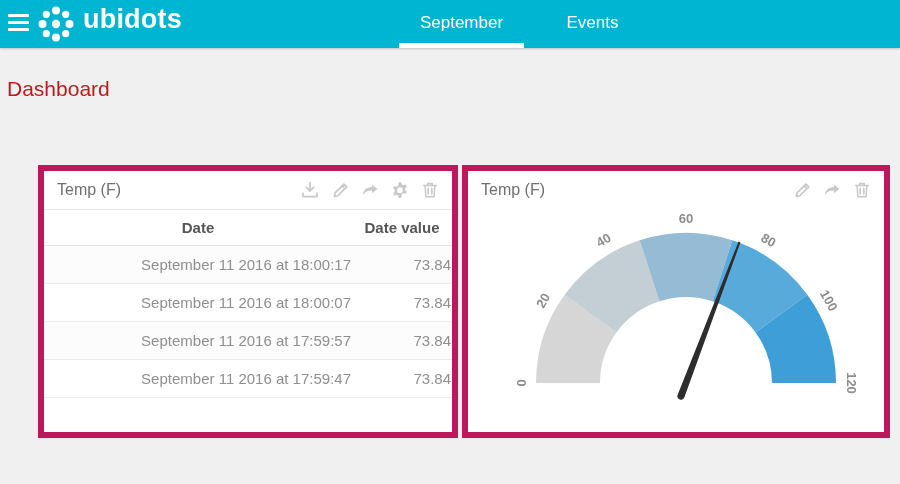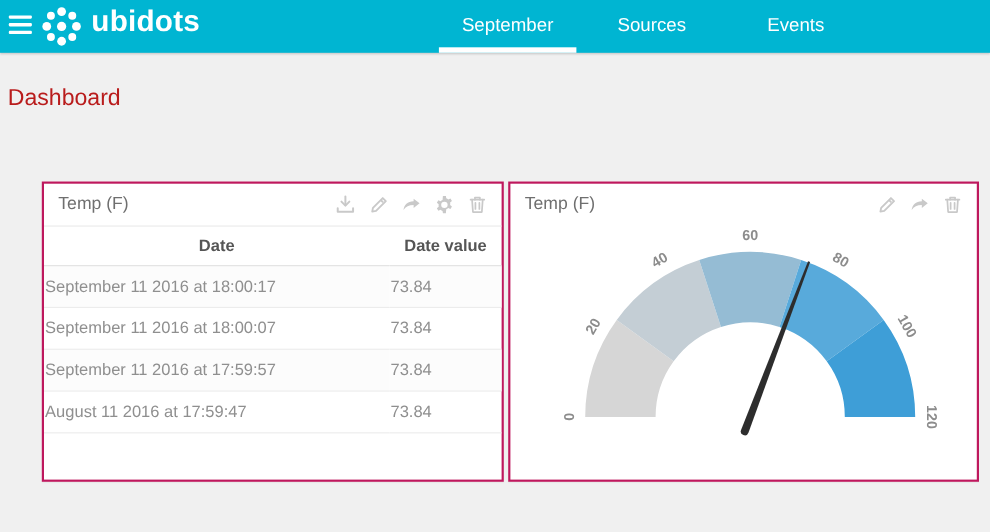--- a/index.html
+++ b/index.html
@@ -23,36 +23,36 @@
     width:131px;height:48px;line-height:46px;text-align:center;
     color:#fff;font-size:17px;position:relative;cursor:pointer;
   }
   .tab.active::after{
     content:"";position:absolute;left:3px;right:3px;bottom:0;height:5px;background:#fff;
   }
   
   .page-title{position:absolute;left:7px;top:77px;font-size:21px;color:#b91c1c;}
   .card{
     position:absolute;top:165px;height:273px;background:#fff;
-    border:2px solid #be185d;box-sizing:border-box;
+    border:6px solid #be185d;box-sizing:border-box;
     box-shadow:0 1px 1px rgba(0,0,0,.04);
   }
   #table-card{left:38px;width:420px;}
   #gauge-card{left:462px;width:428px;}
   .card-header{height:38px;display:flex;align-items:center;padding:0 13px;}
   #table-card .card-header{border-bottom:1px solid #e9e9e9;}
   .card-title{flex:1;font-size:16px;color:#6f6f6f;}
   .card-icons{display:flex;align-items:center;gap:12px;}
   .icon-btn{width:18px;height:18px;cursor:pointer;display:block;}
   .icon-btn svg{display:block;}
   
   table{width:100%;border-collapse:collapse;table-layout:fixed;}
   th.c-date{width:75%;}
   th{height:33px;font-size:15px;font-weight:bold;color:#555;text-align:center;border-bottom:1px solid #e2e2e2;}
-  td{height:35px;font-size:15px;color:#8f8f8f;text-align:left;border-bottom:1px solid #ececec;overflow:hidden;white-space:nowrap;}
+  td{height:35px;font-size:15px;color:#8f8f8f;text-align:right;border-bottom:1px solid #ececec;overflow:hidden;white-space:nowrap;}
   tbody tr:nth-child(odd){background:#fcfcfc;}
   
   #gauge-svg{position:absolute;left:0;top:38px;}
   #gauge-svg text{font-family:"Liberation Sans", sans-serif;font-size:13px;font-weight:bold;}
 </style>
 </head>
 <body>
 
 <div class="topbar">
   <div class="menu-btn">
@@ -71,21 +71,20 @@
         <circle cx="-9.7" cy="9.7" r="3.6"></circle>
         <circle cx="-13.5" cy="0" r="4"></circle>
         <circle cx="-9.7" cy="-9.7" r="3.6"></circle>
         <circle cx="0" cy="0" r="4.2"></circle>
       </g>
     </svg>
     <span class="brand">ubidots</span>
   </div>
   <div class="nav">
     <div class="tab active" id="tab-0">September</div>
-    <div class="tab" id="tab-1">Sources</div>
     <div class="tab" id="tab-2">Events</div>
   </div>
 </div>
 
 <div class="page-title">Dashboard</div>
 
 <div class="card" id="table-card">
   <div class="card-header">
     <span class="card-title">Temp (F)</span>
     <span class="card-icons">
@@ -136,21 +135,21 @@
         </tr>
         <tr>
           <td>September 11 2016 at 18:00:07</td>
           <td>73.84</td>
         </tr>
         <tr>
           <td>September 11 2016 at 17:59:57</td>
           <td>73.84</td>
         </tr>
         <tr>
-          <td>August 11 2016 at 17:59:47</td>
+          <td>September 11 2016 at 17:59:47</td>
           <td>73.84</td>
         </tr>
       </tbody>
   </table>
 </div>
 
 <div class="card" id="gauge-card">
   <div class="card-header">
     <span class="card-title">Temp (F)</span>
     <span class="card-icons">

